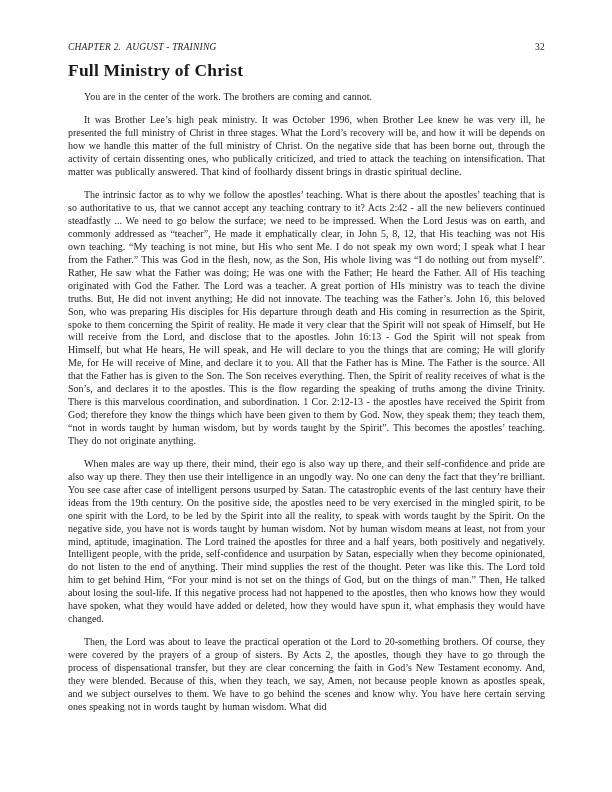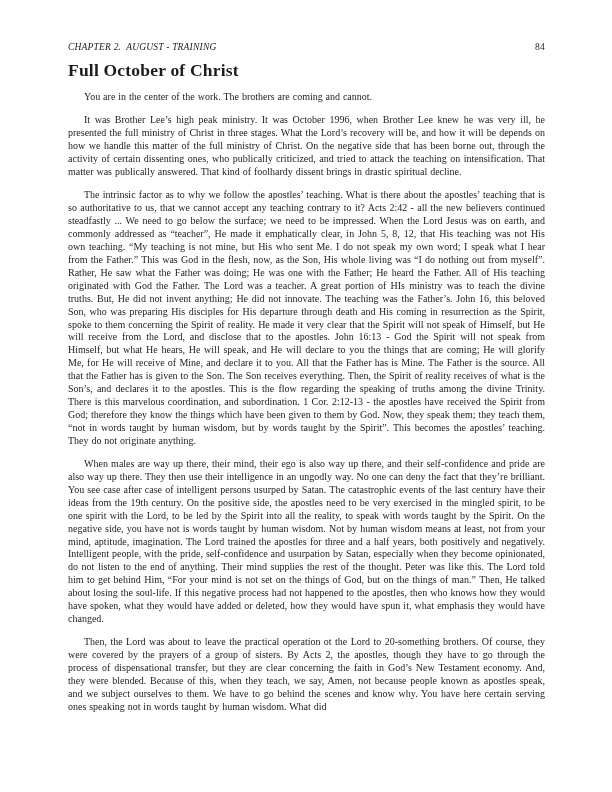--- a/index.html
+++ b/index.html
@@ -60,24 +60,24 @@
     word-spacing: 0.4px;
   }
 </style>
 </head>
 <body>
 
 <div class="page">
 
   <div class="header-row">
     <span class="running-header">CHAPTER 2.  AUGUST - TRAINING</span>
-    <span class="page-number">84</span>
+    <span class="page-number">32</span>
   </div>
 
-  <div class="doc-title">Full October of Christ</div>
+  <div class="doc-title">Full Ministry of Christ</div>
 
   <div class="body-text">
     <p>You are in the center of the work. The brothers are coming and cannot.</p>
     <p>It was Brother Lee’s high peak ministry. It was October 1996, when Brother Lee knew he was very ill, he presented the full ministry of Christ in three stages. What the Lord’s recovery will be, and how it will be depends on how we handle this matter of the full ministry of Christ. On the negative side that has been borne out, through the activity of certain dissenting ones, who publically criticized, and tried to attack the teaching on intensification. That matter was publically answered. That kind of foolhardy dissent brings in drastic spiritual decline.</p>
     <p>The intrinsic factor as to why we follow the apostles’ teaching. What is there about the apostles’ teaching that is so authoritative to us, that we cannot accept any teaching contrary to it? Acts 2:42 - all the new believers continued steadfastly ... We need to go below the surface; we need to be impressed. When the Lord Jesus was on earth, and commonly addressed as “teacher”, He made it emphatically clear, in John 5, 8, 12, that His teaching was not His own teaching. “My teaching is not mine, but His who sent Me. I do not speak my own word; I speak what I hear from the Father.” This was God in the flesh, now, as the Son, His whole living was “I do nothing out from myself”. Rather, He saw what the Father was doing; He was one with the Father; He heard the Father. All of His teaching originated with God the Father. The Lord was a teacher. A great portion of HIs ministry was to teach the divine truths. But, He did not invent anything; He did not innovate. The teaching was the Father’s. John 16, this beloved Son, who was preparing His disciples for His departure through death and His coming in resurrection as the Spirit, spoke to them concerning the Spirit of reality. He made it very clear that the Spirit will not speak of Himself, but He will receive from the Lord, and disclose that to the apostles. John 16:13 - God the Spirit will not speak from Himself, but what He hears, He will speak, and He will declare to you the things that are coming; He will glorify Me, for He will receive of Mine, and declare it to you. All that the Father has is Mine. The Father is the source. All that the Father has is given to the Son. The Son receives everything. Then, the Spirit of reality receives of what is the Son’s, and declares it to the apostles. This is the flow regarding the speaking of truths among the divine Trinity. There is this marvelous coordination, and subordination. 1 Cor. 2:12-13 - the apostles have received the Spirit from God; therefore they know the things which have been given to them by God. Now, they speak them; they teach them, “not in words taught by human wisdom, but by words taught by the Spirit”. This becomes the apostles’ teaching. They do not originate anything.</p>
     <p>When males are way up there, their mind, their ego is also way up there, and their self-confidence and pride are also way up there. They then use their intelligence in an ungodly way. No one can deny the fact that they’re brilliant. You see case after case of intelligent persons usurped by Satan. The catastrophic events of the last century have their ideas from the 19th century. On the positive side, the apostles need to be very exercised in the mingled spirit, to be one spirit with the Lord, to be led by the Spirit into all the reality, to speak with words taught by the Spirit. On the negative side, you have not is words taught by human wisdom. Not by human wisdom means at least, not from your mind, aptitude, imagination. The Lord trained the apostles for three and a half years, both positively and negatively. Intelligent people, with the pride, self-confidence and usurpation by Satan, especially when they become opinionated, do not listen to the end of anything. Their mind supplies the rest of the thought. Peter was like this. The Lord told him to get behind Him, “For your mind is not set on the things of God, but on the things of man.” Then, He talked about losing the soul-life. If this negative process had not happened to the apostles, then who knows how they would have spoken, what they would have added or deleted, how they would have spun it, what emphasis they would have changed.</p>
     <p>Then, the Lord was about to leave the practical operation ot the Lord to 20-something brothers. Of course, they were covered by the prayers of a group of sisters. By Acts 2, the apostles, though they have to go through the process of dispensational transfer, but they are clear concerning the faith in God’s New Testament economy. And, they were blended. Because of this, when they teach, we say, Amen, not because people known as apostles speak, and we subject ourselves to them. We have to go behind the scenes and know why. You have here certain serving ones speaking not in words taught by human wisdom. What did</p>
   </div>
 
 </div>

